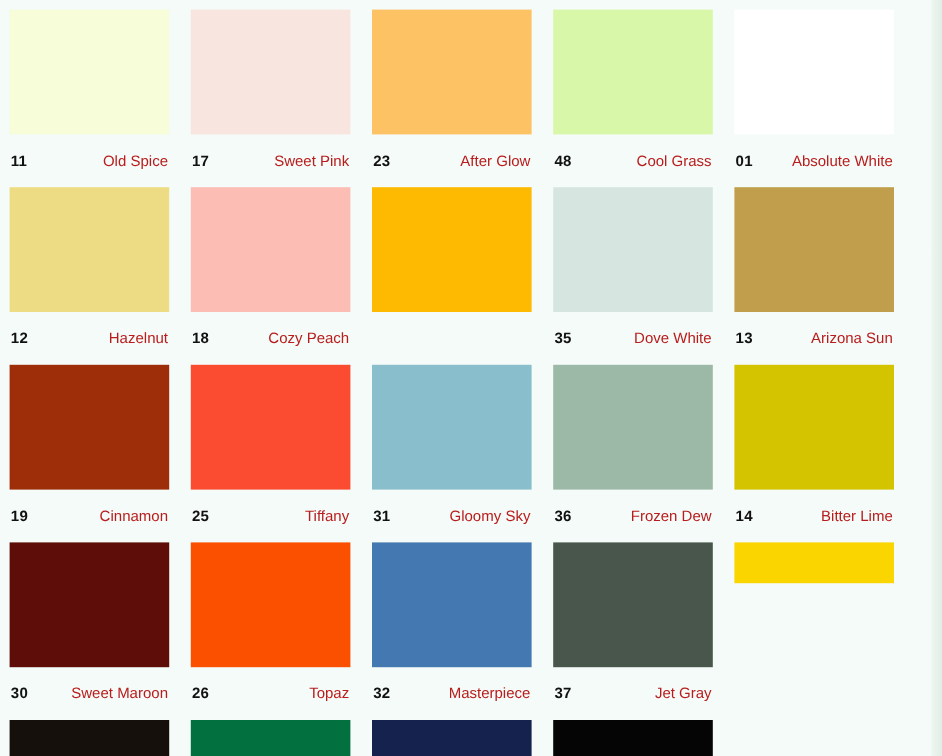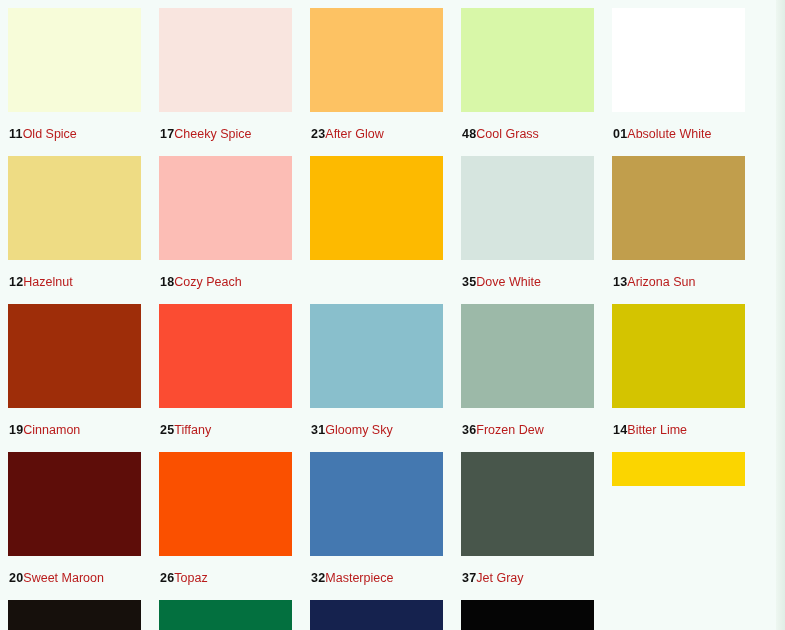--- a/index.html
+++ b/index.html
@@ -46,21 +46,21 @@
     height: 104px;
     display: block;
   }
   .row-partial .swatch {
     height: 34px;
   }
   .label {
     height: 44px;
     display: flex;
     align-items: center;
-    justify-content: flex-start;
+    justify-content: space-between;
     padding: 0 1px;
     box-sizing: border-box;
   }
   .code {
     font-size: 12.5px;
     font-weight: bold;
     color: #111111;
     letter-spacing: 0.2px;
   }
   .name {
@@ -80,21 +80,21 @@
         <div class="swatch" style="background: rgb(247, 252, 217);"></div>
         <div class="label">
           <span class="code">11</span>
           <span class="name">Old Spice</span>
         </div>
       </div>
       <div class="cell">
         <div class="swatch" style="background: rgb(249, 229, 223);"></div>
         <div class="label">
           <span class="code">17</span>
-          <span class="name">Cheeky Spice</span>
+          <span class="name">Sweet Pink</span>
         </div>
       </div>
       <div class="cell">
         <div class="swatch" style="background: rgb(253, 194, 99);"></div>
         <div class="label">
           <span class="code">23</span>
           <span class="name">After Glow</span>
         </div>
       </div>
       <div class="cell">
@@ -173,21 +173,21 @@
       <div class="cell">
         <div class="swatch" style="background: rgb(212, 196, 0);"></div>
         <div class="label">
           <span class="code">14</span>
           <span class="name">Bitter Lime</span>
         </div>
       </div>
       <div class="cell">
         <div class="swatch" style="background: rgb(94, 13, 9);"></div>
         <div class="label">
-          <span class="code">20</span>
+          <span class="code">30</span>
           <span class="name">Sweet Maroon</span>
         </div>
       </div>
       <div class="cell">
         <div class="swatch" style="background: rgb(250, 80, 0);"></div>
         <div class="label">
           <span class="code">26</span>
           <span class="name">Topaz</span>
         </div>
       </div>

